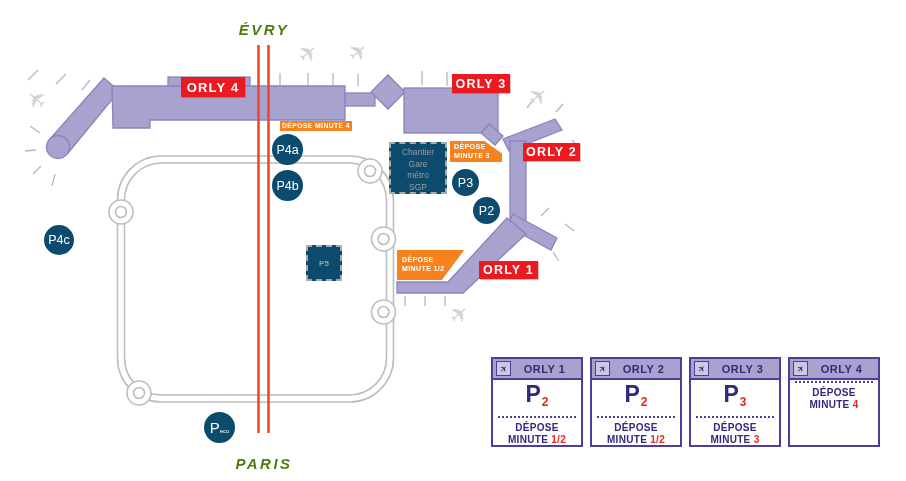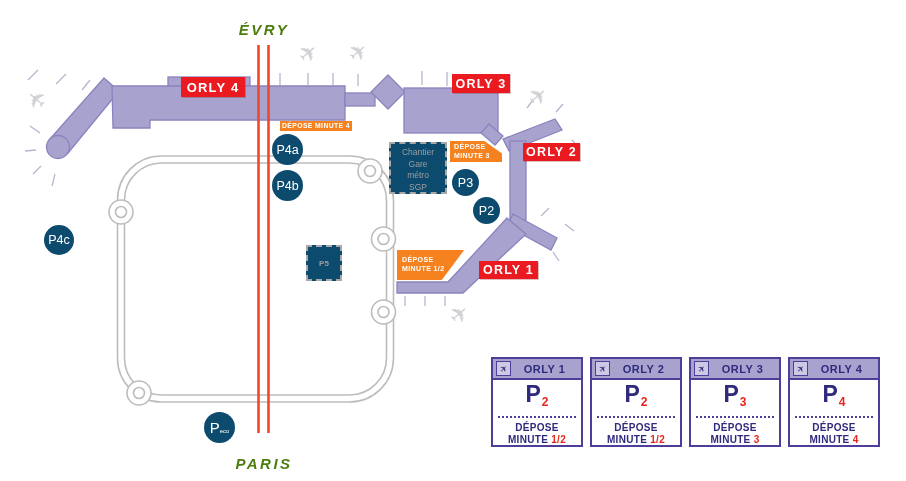--- a/index.html
+++ b/index.html
@@ -219,20 +219,19 @@
   </div>
 
   <div class="legend-card" style="left:788px;">
     <div class="legend-header">
       <div class="legend-plane-box">
           <span>✈</span>
         </div>
       <div class="legend-terminal">ORLY 4</div>
     </div>
     <div class="legend-body">
-      <div class="legend-prow"><span class="legend-p">P</span><span class="legend-pnum">4</span></div>
       <div class="legend-dots"></div>
       <div class="legend-d1">DÉPOSE</div>
       <div class="legend-d2"><span>MINUTE</span> <span class="legend-dnum">4</span></div>
     </div>
   </div>
 
 </div>
 
 </body></html>

